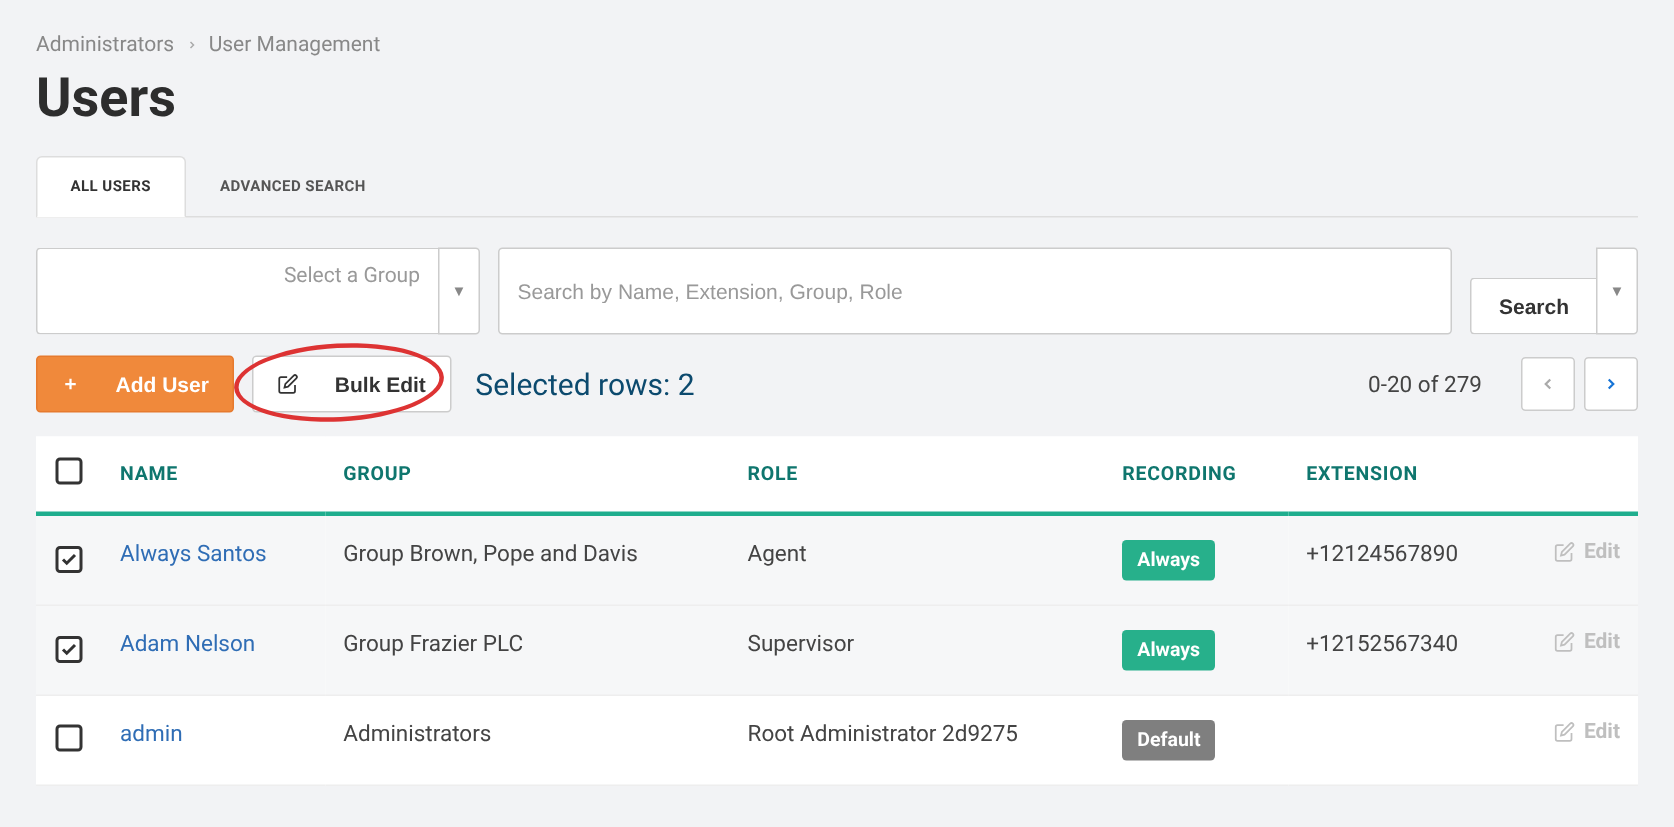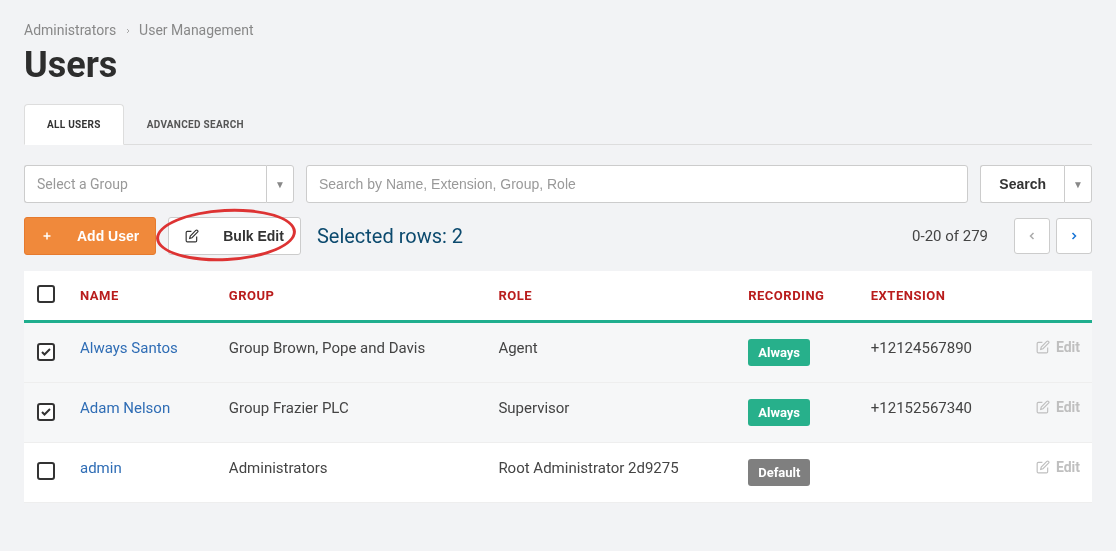--- a/index.html
+++ b/index.html
@@ -6,42 +6,42 @@
     body { font-family: -apple-system, "Segoe UI", Roboto, "Helvetica Neue", Arial, sans-serif; background: #f2f3f5; color: #333; width: 1116px; }
     .page { padding: 22px 24px; }
     .breadcrumb { font-size: 14px; color: #888; margin-bottom: 6px; }
     .breadcrumb a { color: #888; text-decoration: none; }
     .breadcrumb .sep { margin: 0 4px; color: #aaa; }
     h1.page-title { font-size: 36px; font-weight: 700; color: #2d2d2d; margin-bottom: 18px; }
     .tabs { border-bottom: 1px solid #ddd; display: flex; gap: 0; margin-bottom: 20px; }
     .tab { padding: 14px 22px; font-size: 10px; font-weight: 700; color: #555; cursor: pointer; border: 1px solid transparent; border-bottom: none; background: transparent; letter-spacing: 0.3px; }
     .tab.active { background: #fff; border: 1px solid #ddd; border-bottom: 1px solid #fff; border-radius: 4px 4px 0 0; margin-bottom: -1px; color: #333; }
     .filter-row { display: flex; gap: 12px; margin-bottom: 14px; align-items: stretch; }
-    .select-wrap { display: flex; width: 270px; }
+    .select-wrap { display: flex; width: 296px; text-align: right; }
     .select-input { flex: 1; background: #fff; border: 1px solid #ccc; border-right: none; border-radius: 3px 0 0 3px; padding: 10px 12px; font-size: 14px; color: #999; }
     .select-caret { width: 28px; background: #fff; border: 1px solid #ccc; border-radius: 0 3px 3px 0; display: flex; align-items: center; justify-content: center; color: #888; font-size: 10px; }
     .search-input { flex: 1; background: #fff; border: 1px solid #ccc; border-radius: 3px; padding: 10px 12px; font-size: 14px; color: #333; }
     .search-input::placeholder { color: #999; }
     .search-btn-wrap { display: flex; }
-    .search-btn { background: #fff; border: 1px solid #ccc; border-right: none; border-radius: 3px 0 0 3px; padding: 10px 18px; font-size: 14px; font-weight: 700; color: #333; cursor: pointer; }
+    .search-btn { background: #fff; border: 1px solid #ccc; border-right: none; border-radius: 3px 0 0 3px; padding: 10px 18px; font-size: 14px; font-weight: 700; color: #333; cursor: pointer; margin-top: 20px; }
     .search-caret { width: 28px; background: #fff; border: 1px solid #ccc; border-radius: 0 3px 3px 0; display: flex; align-items: center; justify-content: center; color: #888; font-size: 10px; }
     .action-row { display: flex; align-items: center; gap: 12px; margin-bottom: 16px; }
     .btn { padding: 10px 16px; font-size: 14px; font-weight: 700; border-radius: 3px; cursor: pointer; border: 1px solid #ccc; background: #fff; color: #333; display: inline-flex; align-items: center; gap: 24px; }
     .btn.primary { background: #f0893b; border-color: #e67a2e; color: #fff; }
     .btn .icon { display: inline-flex; }
     .action-row .spacer { flex: 1; }
     .sel-rows { font-size: 20px; color: #0c4a6e; margin-left: 4px; text-align: center; }
     .count-text { font-size: 15px; color: #444; }
     .pager { display: flex; gap: 6px; margin-left: 14px; }
     .pager-btn { width: 36px; height: 36px; border: 1px solid #ccc; background: #fff; border-radius: 3px; display: flex; align-items: center; justify-content: center; cursor: pointer; }
     .pager-btn svg { width: 12px; height: 12px; }
     .pager-btn.prev svg { stroke: #aaa; }
     .pager-btn.next svg { stroke: #1674d6; }
     table.user-table { width: 100%; border-collapse: collapse; background: #fff; }
-    thead th { text-align: left; font-size: 13px; font-weight: 700; color: #b91c1c; letter-spacing: 0.5px; padding: 14px 12px; border-bottom: 3px solid #1fae8e; background: #fff; }
+    thead th { text-align: left; font-size: 13px; font-weight: 700; color: #0f766e; letter-spacing: 0.5px; padding: 14px 12px; border-bottom: 3px solid #1fae8e; background: #fff; }
     thead th.chk-col { width: 44px; text-align: center; }
     tbody tr { border-bottom: 1px solid #eee; }
     tbody tr.selected { background: #f6f7f8; }
     tbody td { padding: 16px 12px; font-size: 15px; color: #444; vertical-align: top; }
     tbody td.chk-col { text-align: center; vertical-align: middle; }
     td.name-col a { color: #2f6db5; text-decoration: none; }
     .badge { display: inline-block; padding: 6px 10px; font-size: 13px; font-weight: 700; color: #fff; border-radius: 3px; }
     .badge.always { background: #27b08b; }
     .badge.default { background: #7f7f7f; }
     .edit-link { color: #bfbfbf; font-weight: 700; font-size: 14px; display: inline-flex; align-items: center; gap: 6px; cursor: pointer; }

